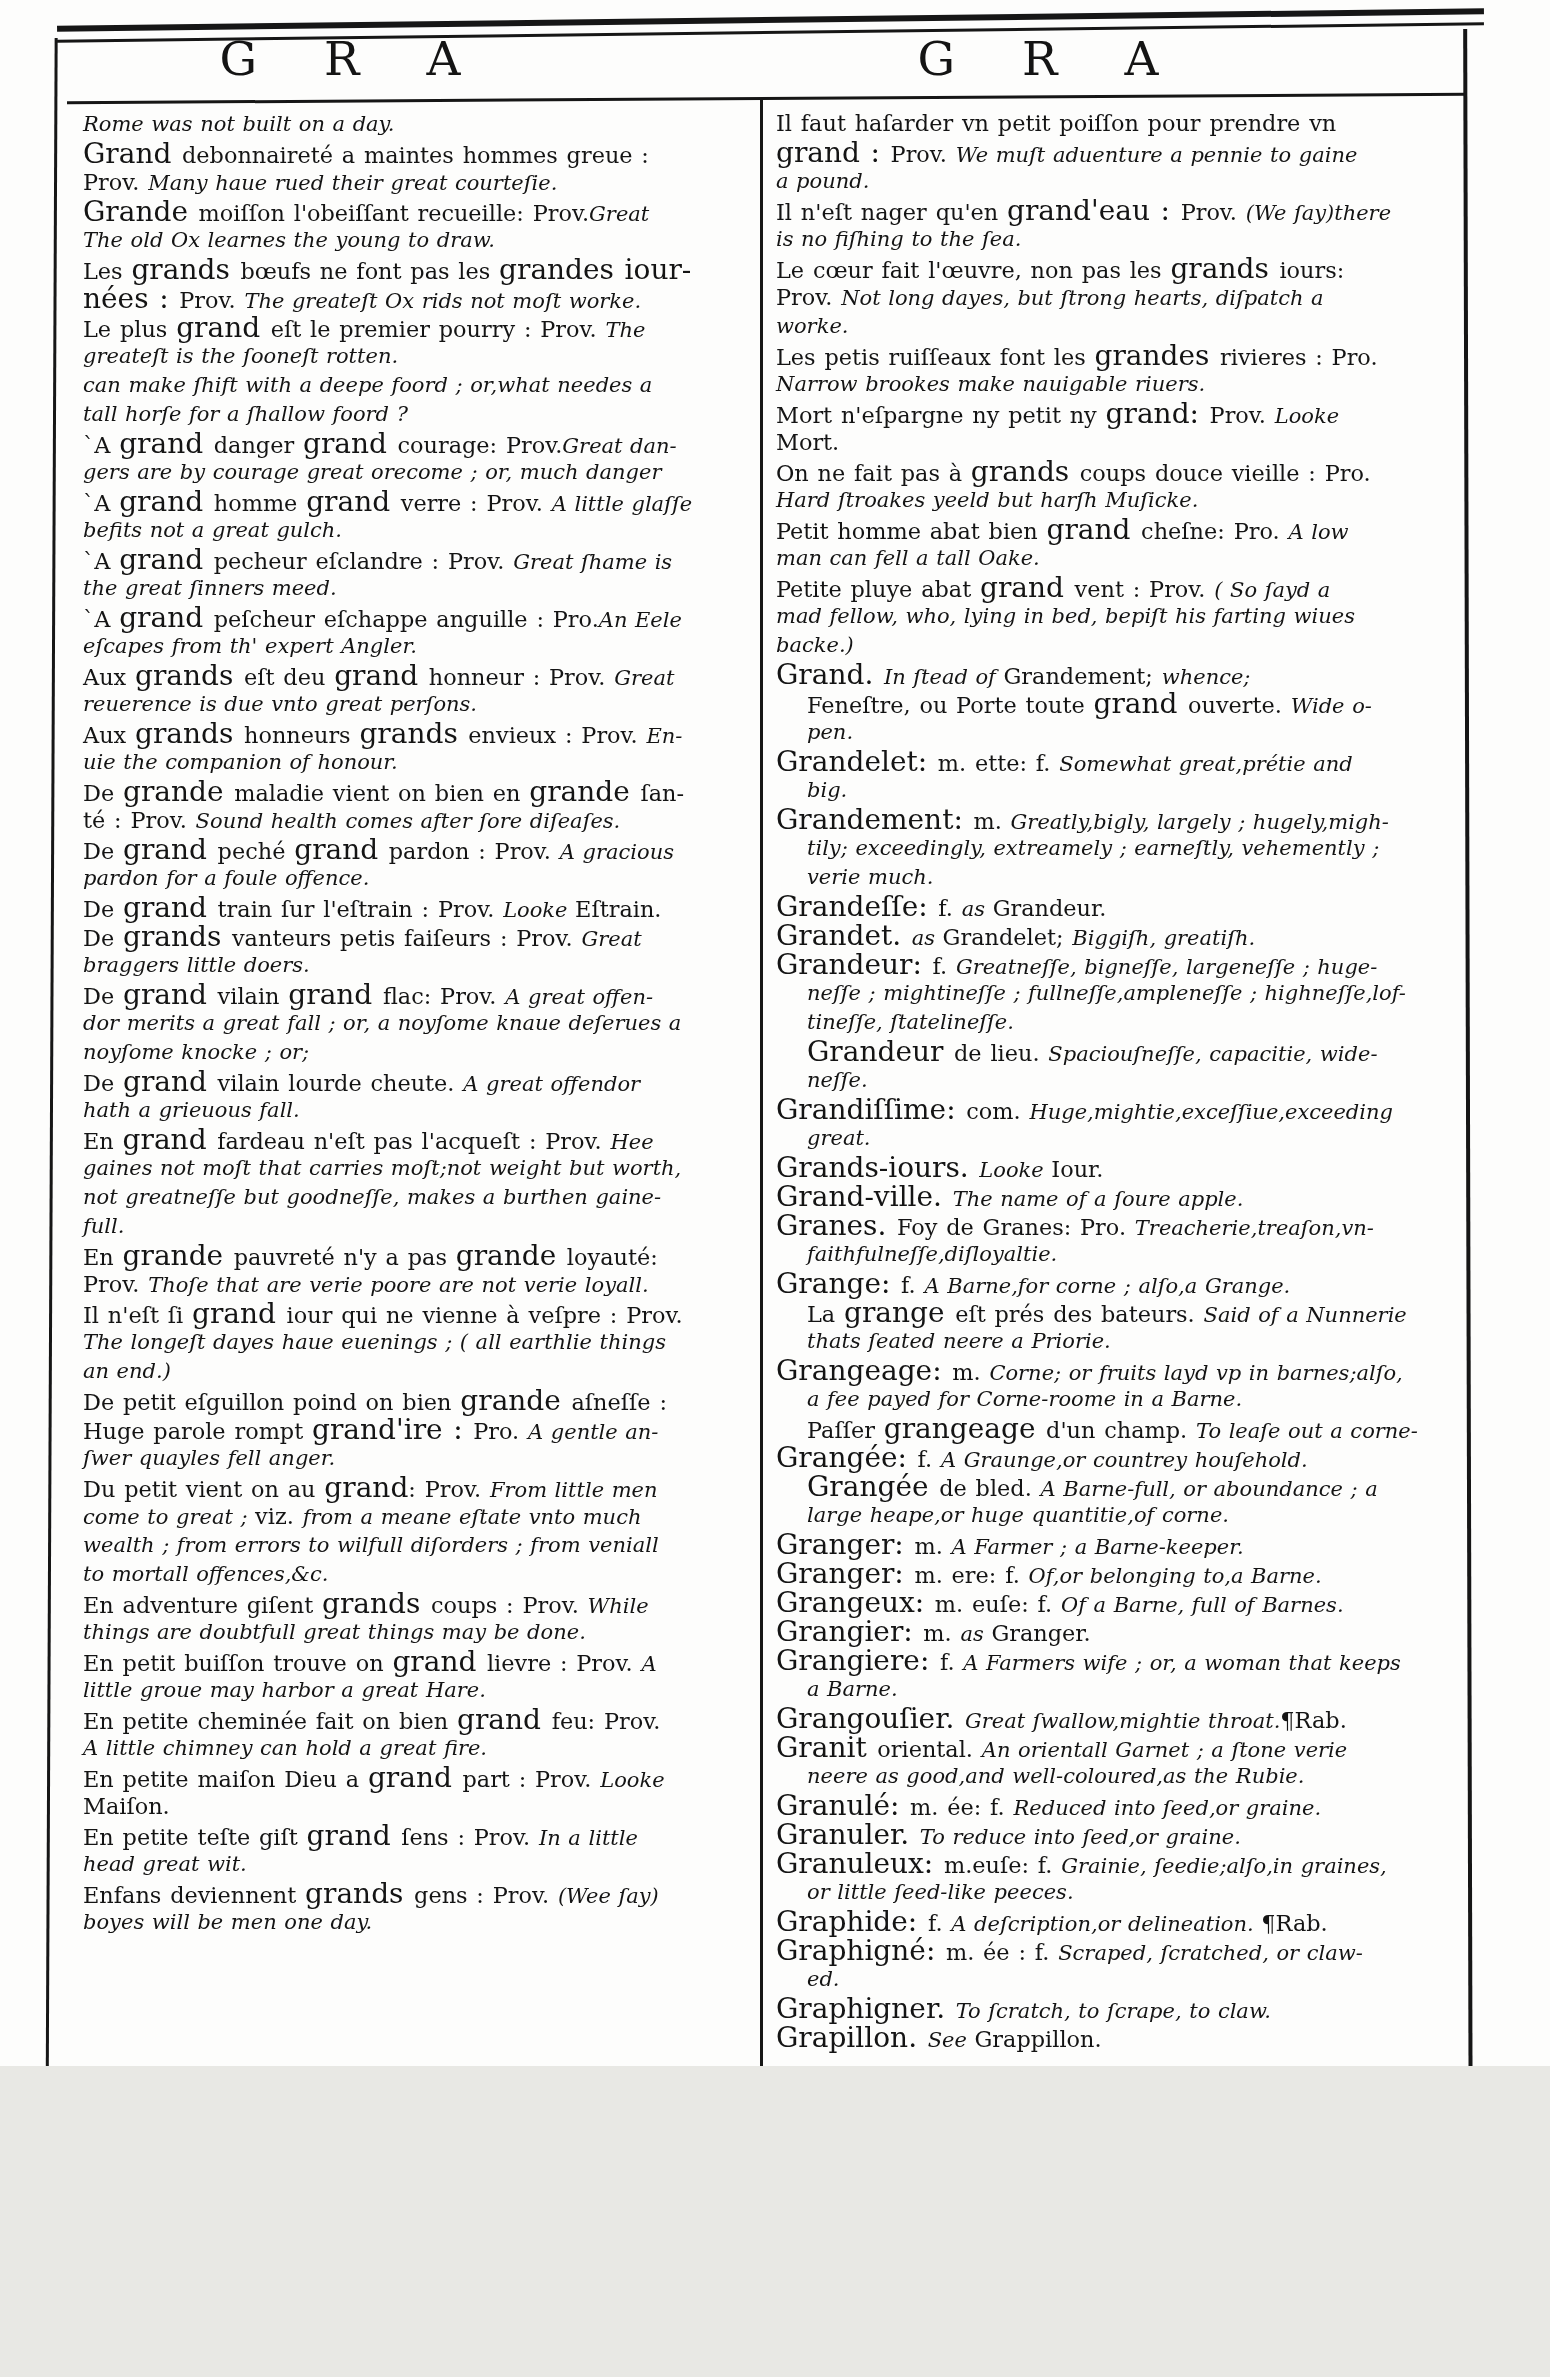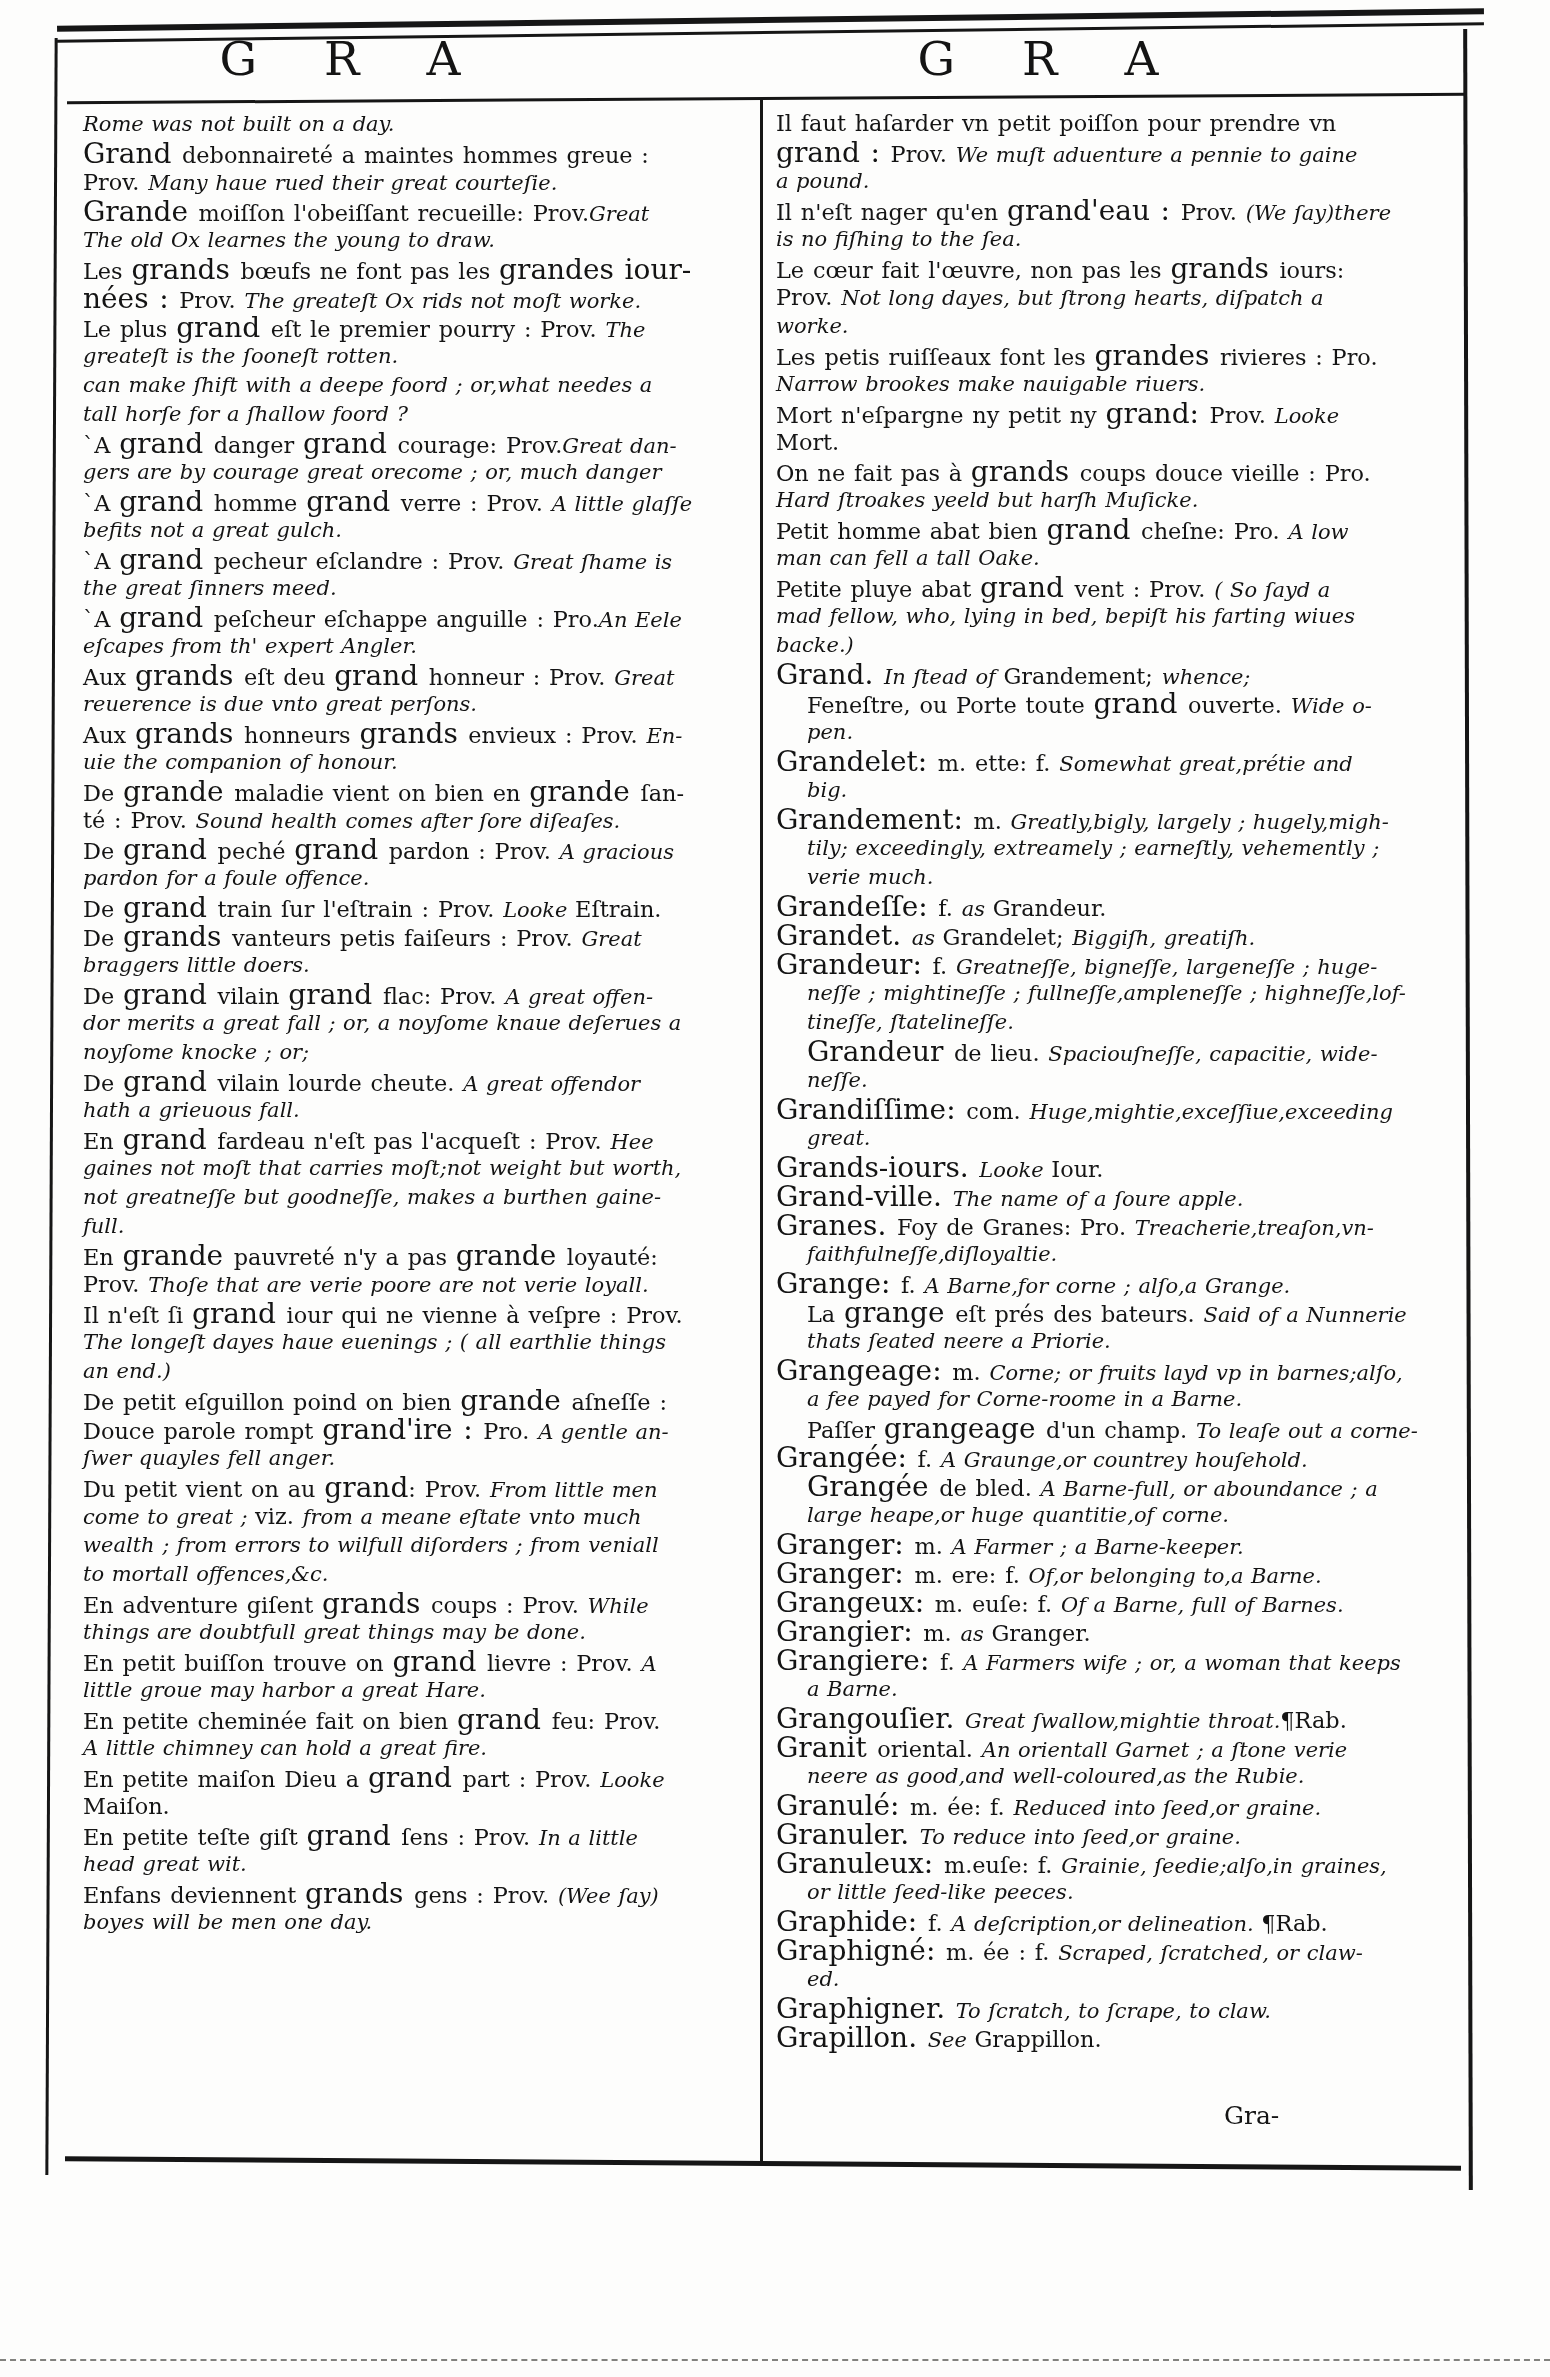--- a/index.html
+++ b/index.html
@@ -1,18 +1,18 @@
 <!DOCTYPE html>
 <html style="font-size:13.8px"><head>
 <meta charset="utf-8">
 <style>
   html,body{margin:0;padding:0;background:#e8e8e4;}
   .page{
     position:relative;
-    width:1550px;height:2377px;
+    width:1550px;height:2066px;
     background:#fdfdfc;
     font-family:"DejaVu Serif","Liberation Serif",serif;
     color:#141414;
     overflow:hidden;
   }
   .rule{position:absolute;background:#161616;}
   .top-rule-a{left:57px;top:17px;width:1427px;height:6px;transform:rotate(-0.7deg);}
   .top-rule-b{left:57px;top:31px;width:1427px;height:2.6px;transform:rotate(-0.7deg);}
   .header-rule{left:67px;top:97px;width:1399px;height:3.4px;transform:rotate(-0.35deg);}
   .border-left{left:50px;top:38px;width:3.4px;height:2137px;transform:rotate(0.25deg);}
@@ -97,21 +97,21 @@
       <div class="line"><span class="seg-r">En </span><span class="seg-h">grand </span><span class="seg-r">fardeau n'eſt pas l'acqueſt : Prov. </span><span class="seg-i">Hee</span></div>
       <div class="line"><span class="seg-i">gaines not moſt that carries moſt;not weight but worth,</span></div>
       <div class="line"><span class="seg-i">not greatneſſe but goodneſſe, makes a burthen gaine-</span></div>
       <div class="line"><span class="seg-i">full.</span></div>
       <div class="line"><span class="seg-r">En </span><span class="seg-h">grande </span><span class="seg-r">pauvreté n'y a pas </span><span class="seg-h">grande </span><span class="seg-r">loyauté:</span></div>
       <div class="line"><span class="seg-r">Prov. </span><span class="seg-i">Thoſe that are verie poore are not verie loyall.</span></div>
       <div class="line"><span class="seg-r">Il n'eſt ſi </span><span class="seg-h">grand </span><span class="seg-r">iour qui ne vienne à veſpre : Prov.</span></div>
       <div class="line"><span class="seg-i">The longeſt dayes haue euenings ; ( all earthlie things</span></div>
       <div class="line"><span class="seg-i">an end.)</span></div>
       <div class="line"><span class="seg-r">De petit eſguillon poind on bien </span><span class="seg-h">grande </span><span class="seg-r">aſneſſe :</span></div>
-      <div class="line"><span class="seg-r">Douce parole rompt </span><span class="seg-h">grand'ire : </span><span class="seg-r">Pro. </span><span class="seg-i">A gentle an-</span></div>
+      <div class="line"><span class="seg-r">Huge parole rompt </span><span class="seg-h">grand'ire : </span><span class="seg-r">Pro. </span><span class="seg-i">A gentle an-</span></div>
       <div class="line"><span class="seg-i">ſwer quayles fell anger.</span></div>
       <div class="line"><span class="seg-r">Du petit vient on au </span><span class="seg-h">grand</span><span class="seg-r">: Prov. </span><span class="seg-i">From little men</span></div>
       <div class="line"><span class="seg-i">come to great ; </span><span class="seg-r">viz. </span><span class="seg-i">from a meane eſtate vnto much</span></div>
       <div class="line"><span class="seg-i">wealth ; from errors to wilfull diſorders ; from veniall</span></div>
       <div class="line"><span class="seg-i">to mortall offences,&amp;c.</span></div>
       <div class="line"><span class="seg-r">En adventure giſent </span><span class="seg-h">grands </span><span class="seg-r">coups : Prov. </span><span class="seg-i">While</span></div>
       <div class="line"><span class="seg-i">things are doubtfull great things may be done.</span></div>
       <div class="line"><span class="seg-r">En petit buiſſon trouve on </span><span class="seg-h">grand </span><span class="seg-r">lievre : Prov. </span><span class="seg-i">A</span></div>
       <div class="line"><span class="seg-i">little groue may harbor a great Hare.</span></div>
       <div class="line"><span class="seg-r">En petite cheminée fait on bien </span><span class="seg-h">grand </span><span class="seg-r">feu: Prov.</span></div>

